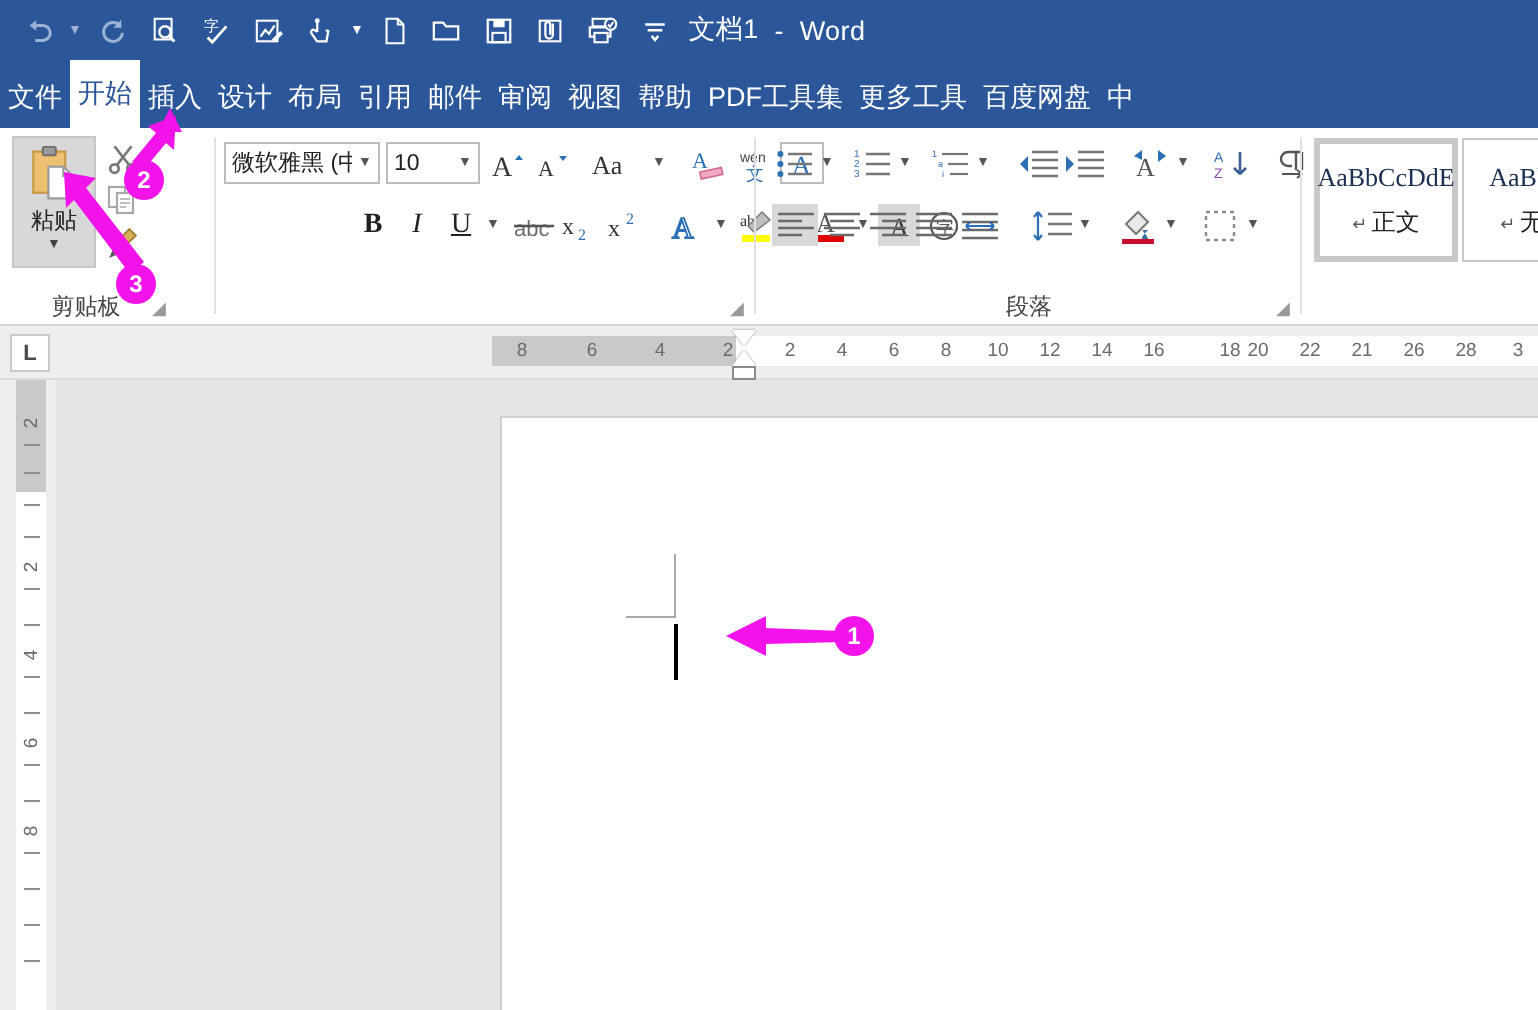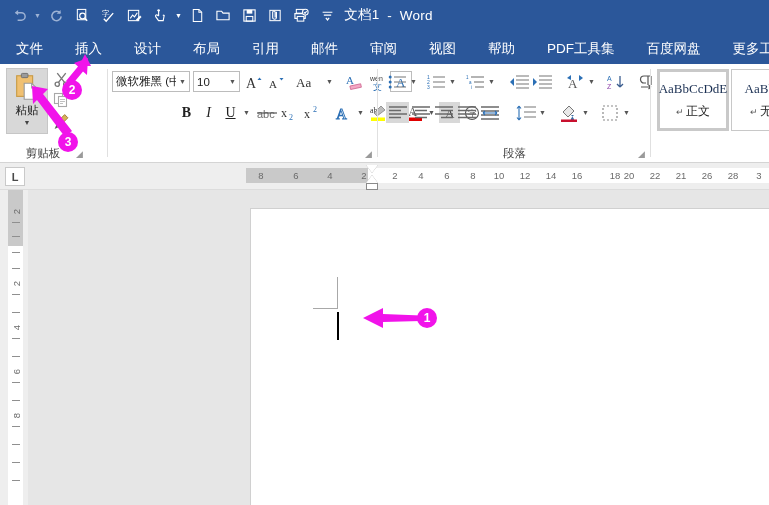--- a/index.html
+++ b/index.html
@@ -31,21 +31,21 @@
     color: #ffffff; font-size: 13.5px; pointer-events: none; letter-spacing: .2px;
   }
   .title-text span { white-space: pre; }
 
   
   .tabbar {
     position: absolute; top: 30px; left: 0; width: 769px; height: 34px;
     background: #2b579a; display: flex; align-items: flex-end;
   }
   .tab {
-    height: 30px; padding: 0 16px; display: flex; align-items: center;
+    height: 30px; padding: 0 4px; display: flex; align-items: center;
     color: #ffffff; font-size: 13.5px; white-space: nowrap; margin-top: 23px;
   }
   .tab.active {
     background: #ffffff; color: #2b579a; height: 34px; align-items: center;
   }
   .tab.clipped { padding-right: 0; }
 
   
   .ribbon {
     position: absolute; top: 64px; left: 0; width: 769px; height: 99px;
@@ -280,31 +280,32 @@
         <span>文档1</span>
         <span>&nbsp;&nbsp;</span>
         <span>-</span>
         <span>&nbsp;&nbsp;</span>
         <span>Word</span>
     </div>
   </div>
 
   <div class="tabbar">
     <div class="tab">文件</div>
+    <div class="tab active">开始</div>
     <div class="tab">插入</div>
     <div class="tab">设计</div>
     <div class="tab">布局</div>
     <div class="tab">引用</div>
     <div class="tab">邮件</div>
     <div class="tab">审阅</div>
     <div class="tab">视图</div>
     <div class="tab">帮助</div>
     <div class="tab">PDF工具集</div>
+    <div class="tab">更多工具</div>
     <div class="tab">百度网盘</div>
-    <div class="tab">更多工具</div>
     <div class="tab clipped">中</div>
   </div>
 
   <div class="ribbon">
 
     <div class="rgroup" style="left:0; width:88px;">
 
       <div class="paste-btn">
         <svg width="30" height="30" viewBox="0 0 32 32">
           <rect x="5" y="4" width="17" height="22" fill="#f0c071" stroke="#c89a45" stroke-width="1.2"></rect>

